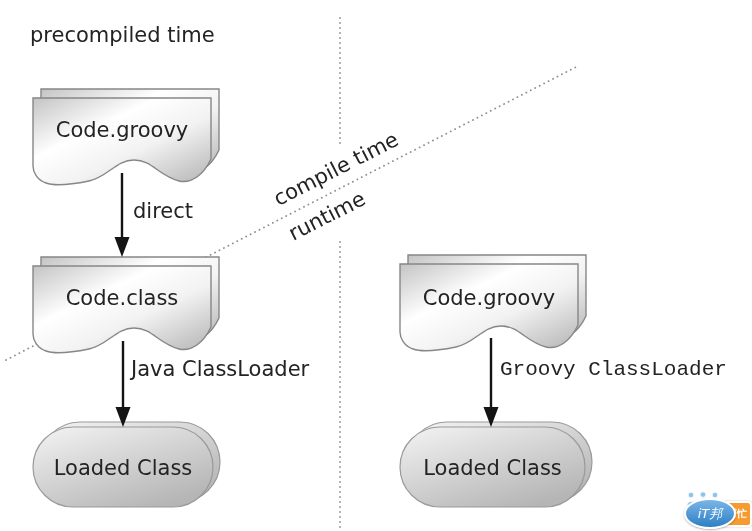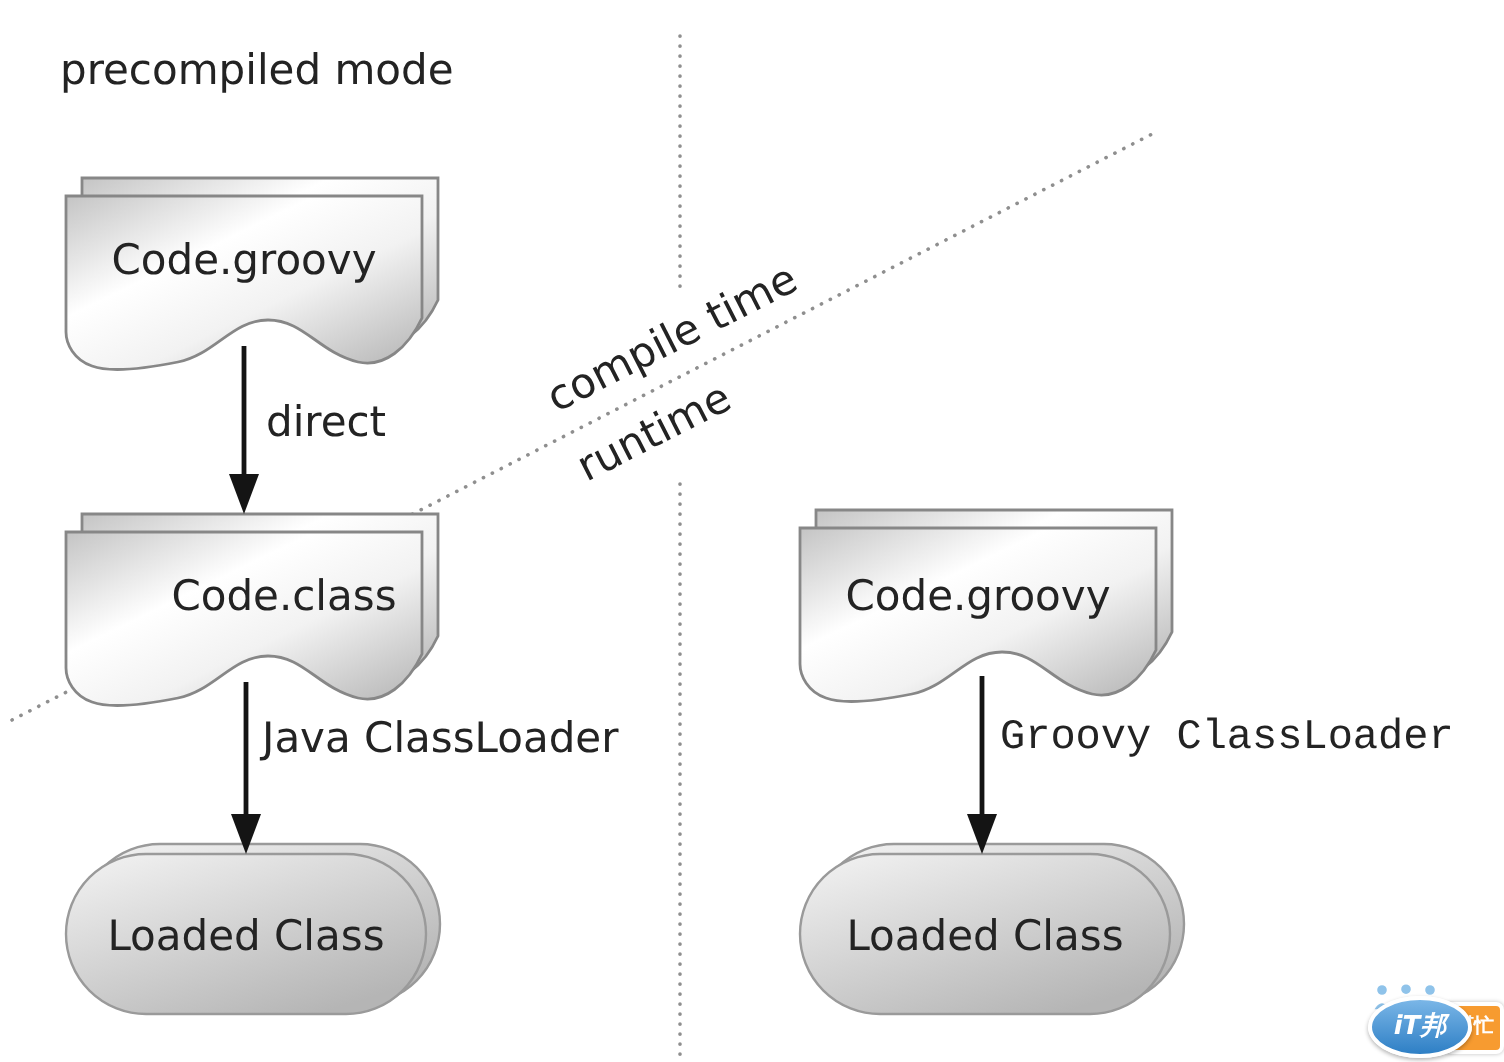--- a/index.html
+++ b/index.html
@@ -17,21 +17,21 @@
   .arrowline{stroke:#141414;stroke-width:2.4;}
   .arrowhead{fill:#141414;}
   
   .wm{position:absolute;left:684px;top:491px;width:68px;height:40px;}
   .wm-figs{position:absolute;right:0;top:0;z-index:1;}
   .wm-badge{position:absolute;right:0;top:10px;width:26px;height:22px;z-index:2;
     background:#f79b30;border:2px solid #fff;border-radius:4px;box-shadow:0 0 2px rgba(0,0,0,.25);
     color:#fff;font-size:10px;font-weight:bold;text-align:center;line-height:22px;letter-spacing:0;}
   .wm-ellipse{position:absolute;left:0;top:7px;width:48px;height:27px;z-index:3;
     background:linear-gradient(180deg,#7ab6e7 0%,#2e7fc5 100%);border:2px solid #fff;border-radius:50%;
-    box-shadow:0 1px 2px rgba(0,0,0,.3);color:#fff;font-size:13px;font-weight:bold;font-style:italic;
+    box-shadow:0 1px 2px rgba(0,0,0,.3);color:#fff;font-size:13px;font-weight:normal;font-style:italic;
     text-align:center;line-height:27px;}
 </style>
 </head>
 <body>
 
 <div class="canvas">
 
   <svg width="752" height="531" viewBox="0 0 752 531">
     <defs>
       <linearGradient id="docGrad" x1="0" y1="0" x2="1" y2="1">
@@ -73,28 +73,28 @@
     <line class="arrowline" x1="122" y1="173" x2="122" y2="240"></line>
     <polygon class="arrowhead" points="122,257 114.5,237 129.5,237"></polygon>
 
     <line class="arrowline" x1="123" y1="341" x2="123" y2="410"></line>
     <polygon class="arrowhead" points="123,427 115.5,407 130.5,407"></polygon>
 
     <line class="arrowline" x1="491" y1="338" x2="491" y2="410"></line>
     <polygon class="arrowhead" points="491,427 483.5,407 498.5,407"></polygon>
   </svg>
 
-  <div class="lbl" style="left:30px;top:23px;">precompiled mode</div>
+  <div class="lbl" style="left:30px;top:23px;">precompiled time</div>
 
   <div class="lbl rot center" style="left:261px;top:157px;width:150px;">compile time</div>
   <div class="lbl rot center" style="left:277px;top:204px;width:100px;">runtime</div>
 
   <div class="lbl center" style="left:33px;width:178px;top:118px;">Code.groovy</div>
   <div class="lbl" style="left:133px;top:199px;">direct</div>
-  <div class="lbl center" style="left:33px;width:178px;top:286px;margin-left:20px;">Code.class</div>
+  <div class="lbl center" style="left:33px;width:178px;top:286px;">Code.class</div>
   <div class="lbl" style="left:131px;top:357px;">Java ClassLoader</div>
   <div class="lbl center" style="left:33px;width:180px;top:456px;">Loaded Class</div>
 
   <div class="lbl center" style="left:400px;width:178px;top:286px;">Code.groovy</div>
   <div class="lbl" style="left:500px;top:358px;font-family:Liberation Mono, monospace;">Groovy ClassLoader</div>
   <div class="lbl center" style="left:400px;width:185px;top:456px;">Loaded Class</div>
 
   <div class="wm">
     <svg class="wm-figs" width="38" height="15" viewBox="0 0 38 15">
       <g fill="#8fc3ea" stroke="#ffffff" stroke-width="0.8">

